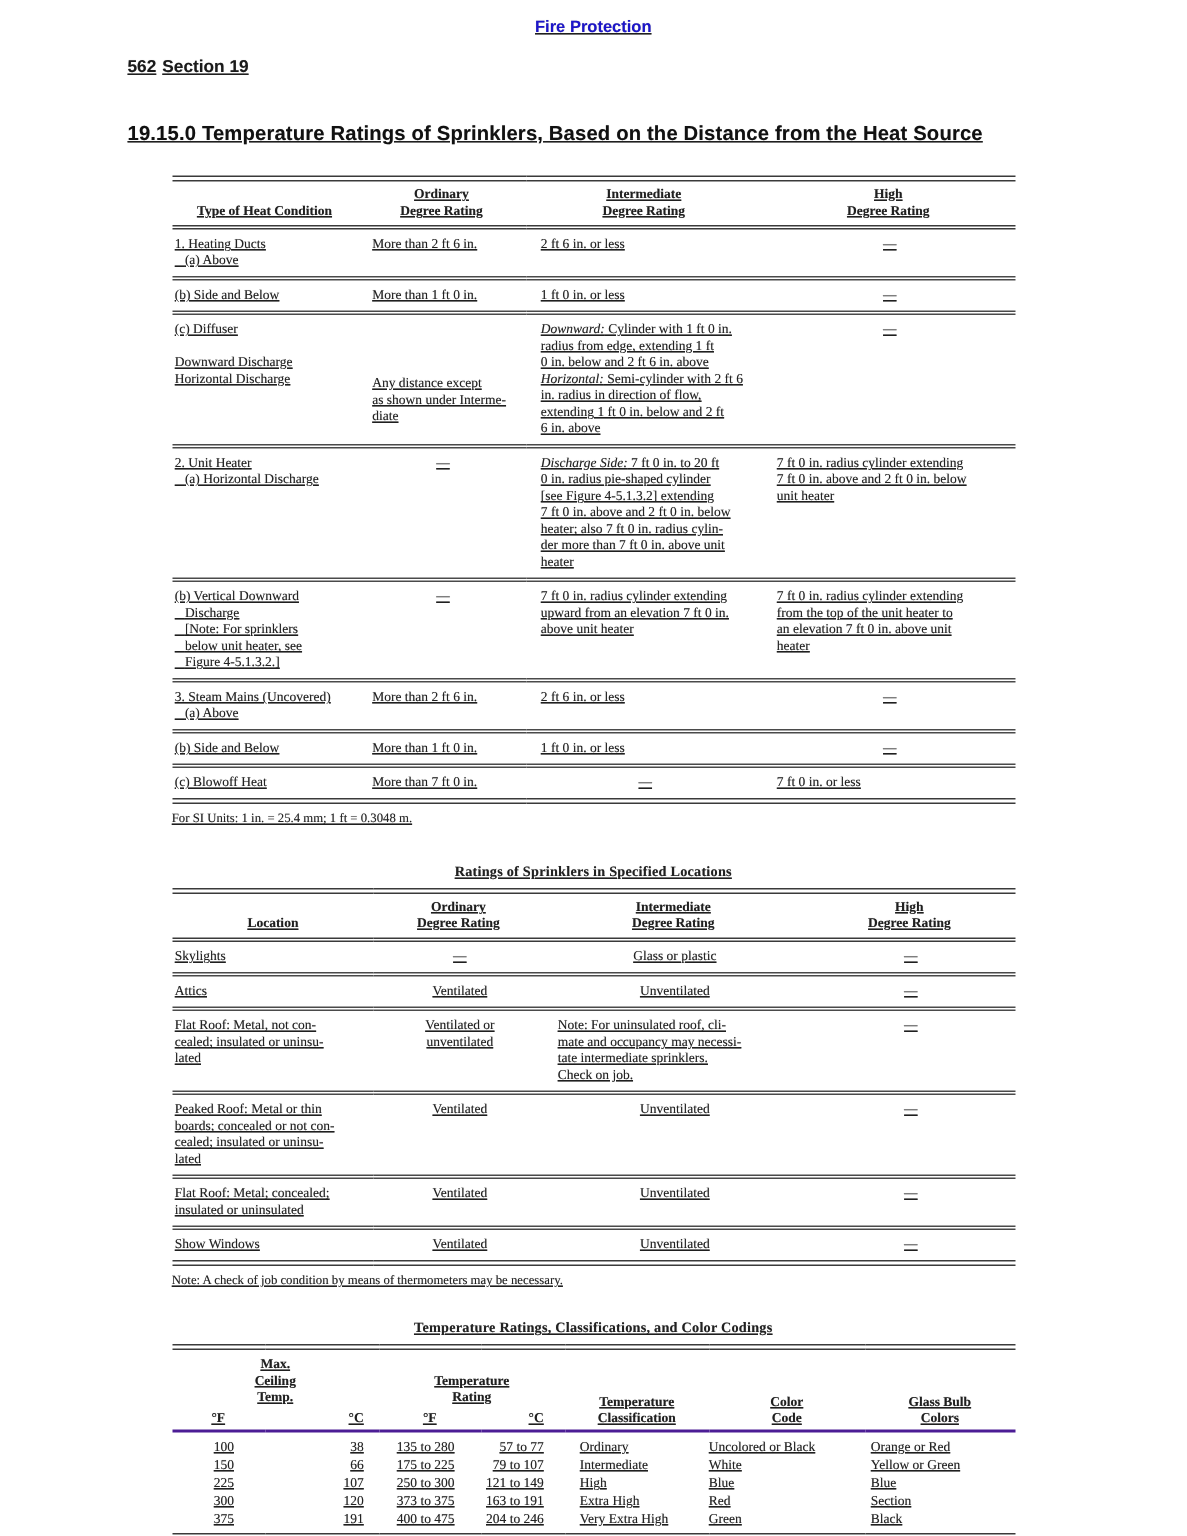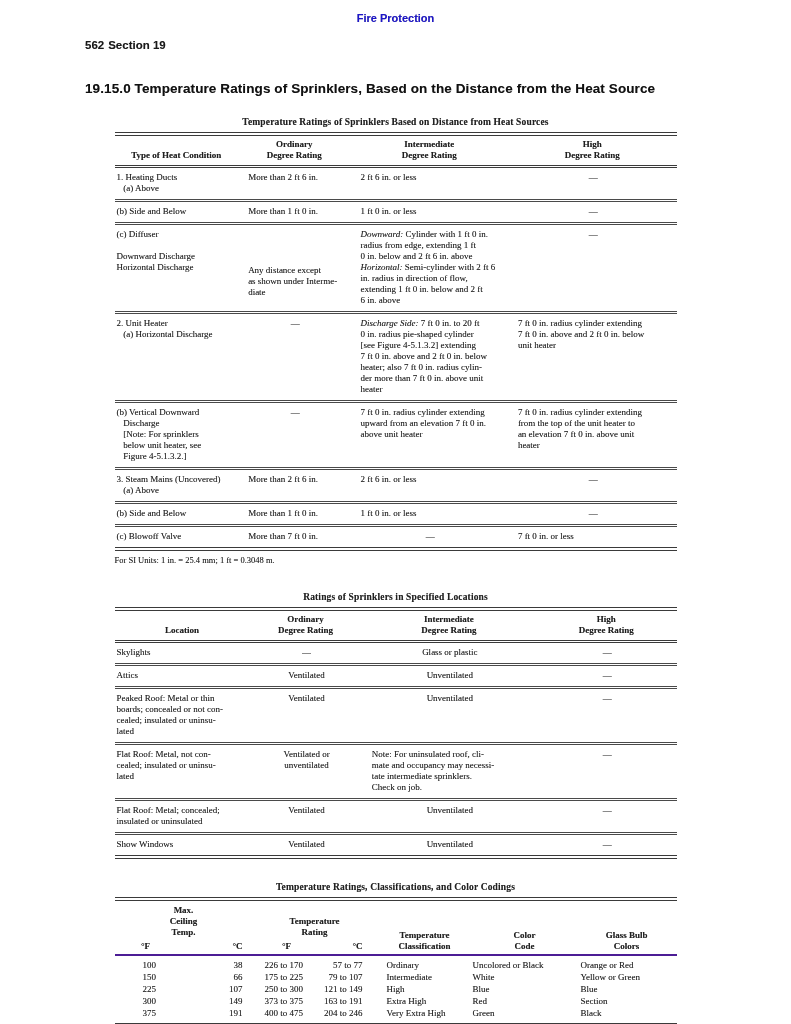--- a/index.html
+++ b/index.html
@@ -3,20 +3,21 @@
 <meta charset="utf-8">
 <style>
   html,body{margin:0;padding:0;background:#ffffff;}
   .sheet{
     position:relative;
     width:791px;height:1024px;
     background:#ffffff;
     overflow:hidden;
     color:#1f1f1f;
     font-family:"Liberation Serif","DejaVu Serif",serif;
+    text-decoration:underline;
   }
   .scan{ text-shadow:0 0 0.45px rgba(0,0,0,0.38); }
 
   .head-link{
     padding-top:12px;
     text-align:center;
     font-family:"Liberation Sans","DejaVu Sans",sans-serif;
     font-size:11px;font-weight:600;
     color:#1c15cc;
     cursor:pointer;
@@ -88,21 +89,20 @@
 
   <div class="head-link">Fire Protection</div>
 
   <div class="folio">
     <span>562</span><span class="sec">Section 19</span>
   </div>
 
   <h1 class="page-title">19.15.0 Temperature Ratings of Sprinklers, Based on the Distance from the Heat Source</h1>
 
   <section class="tbl-wrap" id="w0">
-    <div class="tbl-title">Temperature Ratings of Sprinklers Based on Distance from Heat Sources</div>
     <table class="rtab" id="t0">
       <colgroup>
           <col style="width:22%">
           <col style="width:20%">
           <col style="width:28%">
           <col style="width:30%">
         </colgroup>
       <thead>
         <tr>
           <th>Type of Heat Condition</th>
@@ -148,21 +148,21 @@
             <td>2 ft 6 in. or less</td>
             <td class="ac">—</td>
           </tr>
           <tr>
             <td>(b) Side and Below</td>
             <td>More than 1 ft 0 in.</td>
             <td>1 ft 0 in. or less</td>
             <td class="ac">—</td>
           </tr>
           <tr>
-            <td>(c) Blowoff Valve</td>
+            <td>(c) Blowoff Heat</td>
             <td>More than 7 ft 0 in.</td>
             <td class="ac">—</td>
             <td>7 ft 0 in. or less</td>
           </tr>
         </tbody>
     </table>
     <div class="tbl-foot">For SI Units: 1 in. = 25.4 mm; 1 ft = 0.3048 m.</div>
   </section>
 
   <section class="tbl-wrap" id="w1">
@@ -189,45 +189,46 @@
             <td class="ac">Glass or plastic</td>
             <td class="ac">—</td>
           </tr>
           <tr>
             <td>Attics</td>
             <td class="ac">Ventilated</td>
             <td class="ac">Unventilated</td>
             <td class="ac">—</td>
           </tr>
           <tr>
+            <td>Flat Roof: Metal, not con-<br>cealed; insulated or uninsu-<br>lated</td>
+            <td class="ac">Ventilated or<br>unventilated</td>
+            <td class="note-pl">Note: For uninsulated roof, cli-<br>mate and occupancy may necessi-<br>tate intermediate sprinklers.<br>Check on job.</td>
+            <td class="ac">—</td>
+          </tr>
+          <tr>
             <td>Peaked Roof: Metal or thin<br>boards; concealed or not con-<br>cealed; insulated or uninsu-<br>lated</td>
             <td class="ac">Ventilated</td>
             <td class="ac">Unventilated</td>
             <td class="ac">—</td>
           </tr>
           <tr>
-            <td>Flat Roof: Metal, not con-<br>cealed; insulated or uninsu-<br>lated</td>
-            <td class="ac">Ventilated or<br>unventilated</td>
-            <td class="note-pl">Note: For uninsulated roof, cli-<br>mate and occupancy may necessi-<br>tate intermediate sprinklers.<br>Check on job.</td>
-            <td class="ac">—</td>
-          </tr>
-          <tr>
             <td>Flat Roof: Metal; concealed;<br>insulated or uninsulated</td>
             <td class="ac">Ventilated</td>
             <td class="ac">Unventilated</td>
             <td class="ac">—</td>
           </tr>
           <tr>
             <td>Show Windows</td>
             <td class="ac">Ventilated</td>
             <td class="ac">Unventilated</td>
             <td class="ac">—</td>
           </tr>
         </tbody>
     </table>
+    <div class="tbl-foot">Note: A check of job condition by means of thermometers may be necessary.</div>
   </section>
 
   <section class="tbl-wrap" id="w2">
     <div class="tbl-title">Temperature Ratings, Classifications, and Color Codings</div>
     <table id="t2">
       <colgroup>
         <col style="width:62px">
           <col style="width:76px">
           <col style="width:68px">
           <col style="width:56px">
@@ -247,21 +248,21 @@
           <th>°F</th>
           <th>°C</th>
           <th>°F</th>
           <th>°C</th>
         </tr>
       </thead>
       <tbody id="tb2">
           <tr>
             <td>100</td>
             <td>38</td>
-            <td>226 to 170</td>
+            <td>135 to 280</td>
             <td>57 to 77</td>
             <td>Ordinary</td>
             <td>Uncolored or Black</td>
             <td>Orange or Red</td>
           </tr>
           <tr>
             <td>150</td>
             <td>66</td>
             <td>175 to 225</td>
             <td>79 to 107</td>
@@ -273,21 +274,21 @@
             <td>225</td>
             <td>107</td>
             <td>250 to 300</td>
             <td>121 to 149</td>
             <td>High</td>
             <td>Blue</td>
             <td>Blue</td>
           </tr>
           <tr>
             <td>300</td>
-            <td>149</td>
+            <td>120</td>
             <td>373 to 375</td>
             <td>163 to 191</td>
             <td>Extra High</td>
             <td>Red</td>
             <td>Section</td>
           </tr>
           <tr>
             <td>375</td>
             <td>191</td>
             <td>400 to 475</td>

